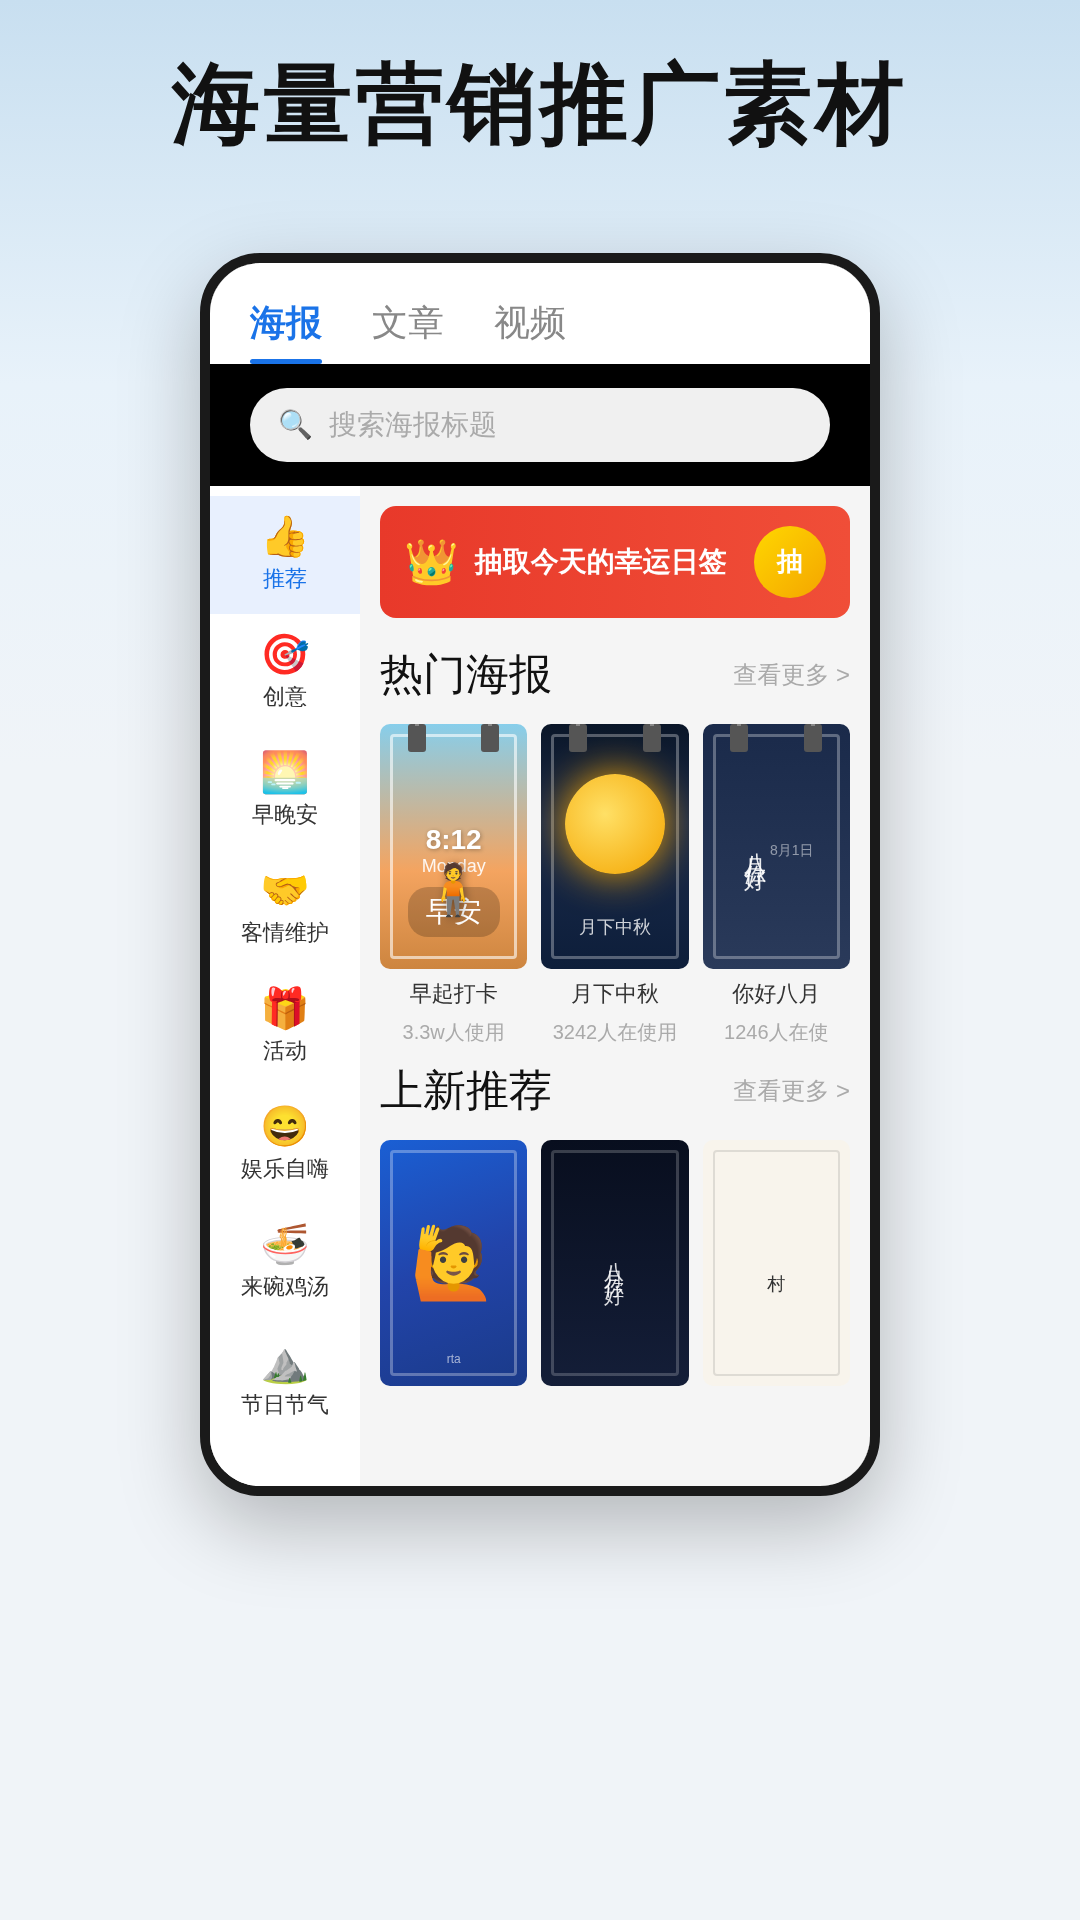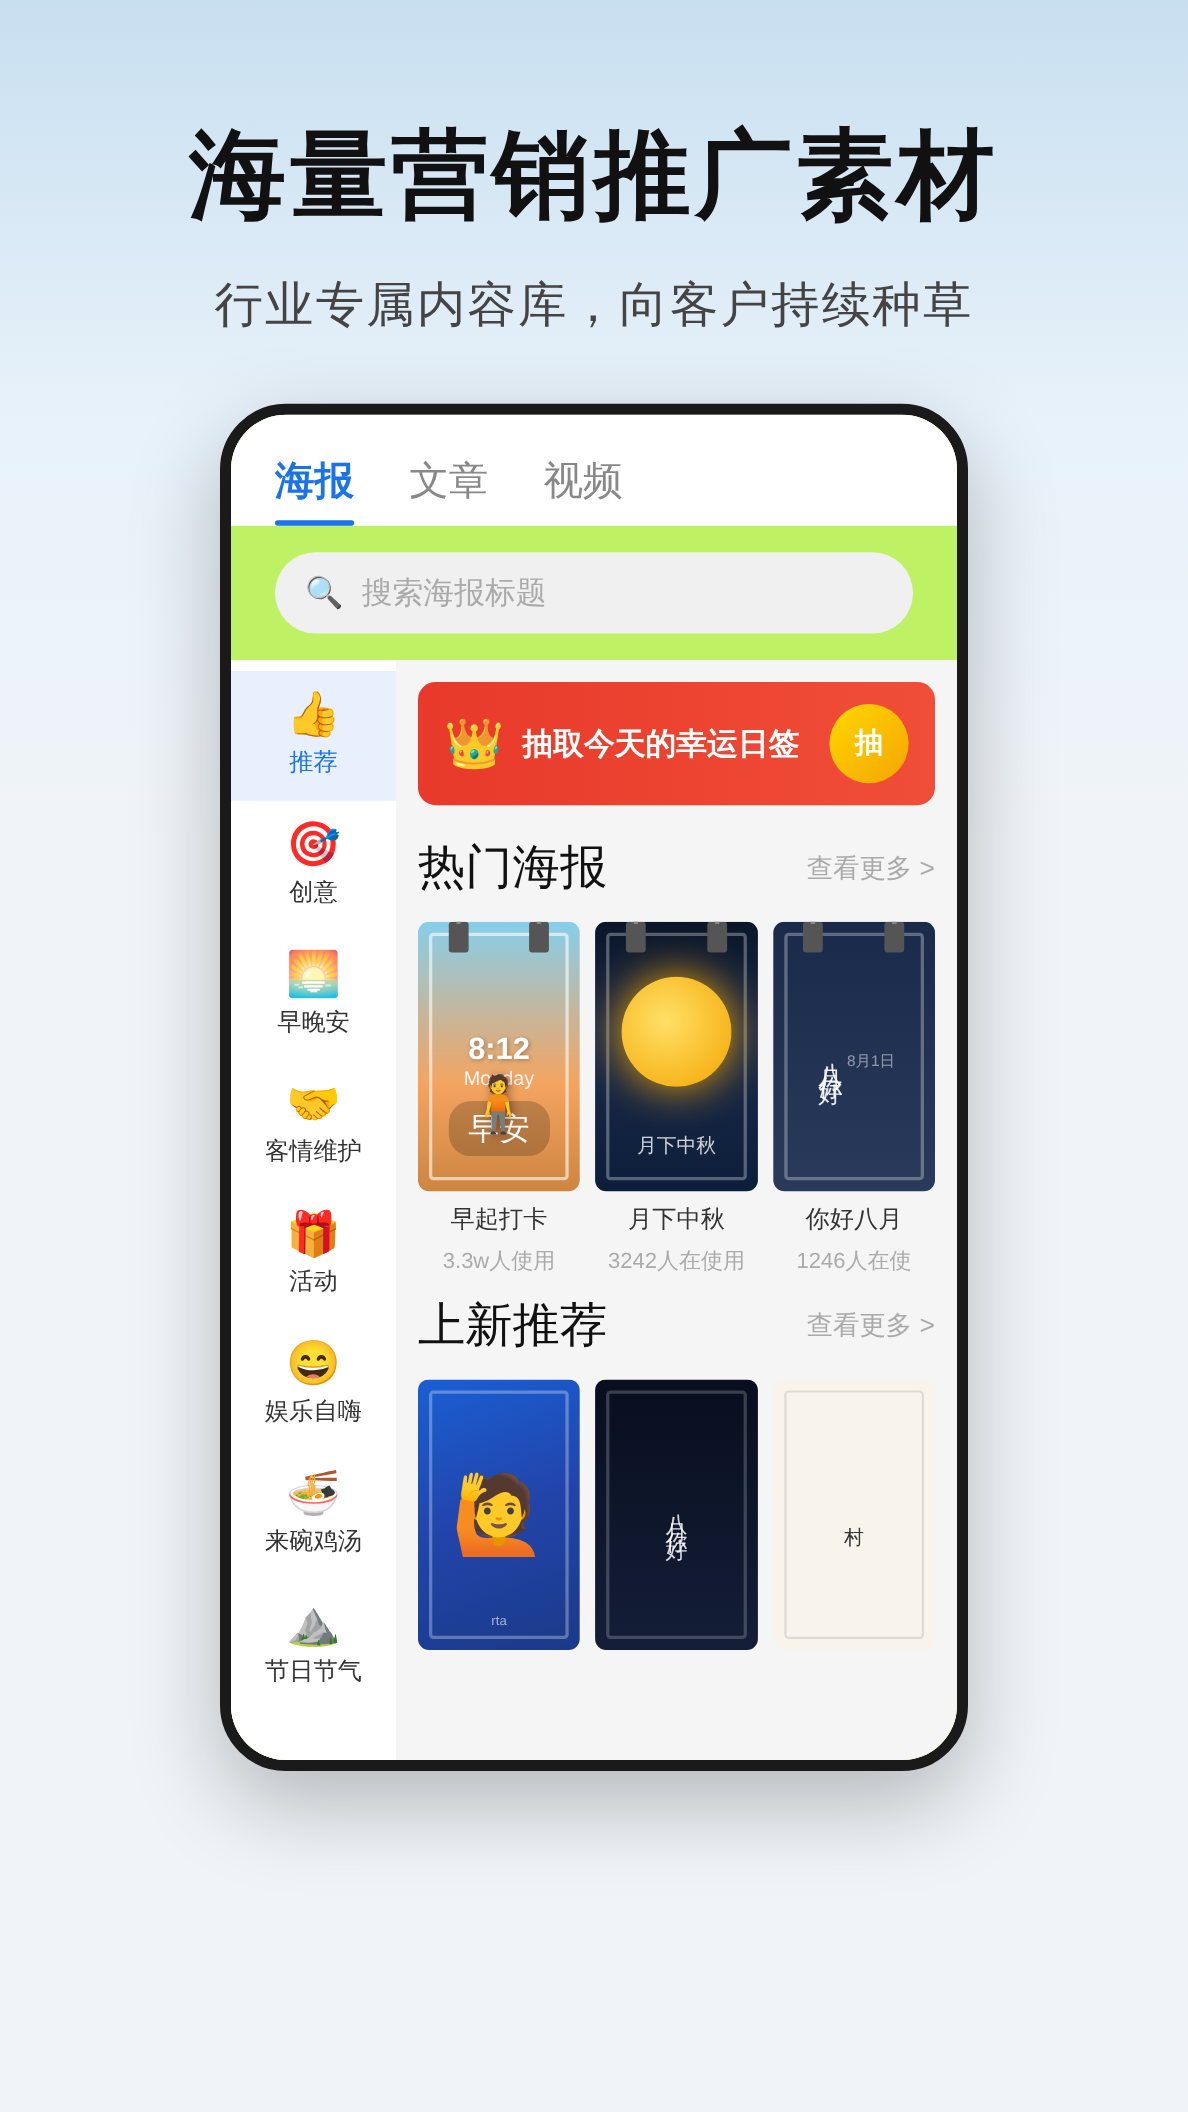--- a/index.html
+++ b/index.html
@@ -7,21 +7,21 @@
     body {
       width: 1080px;
       min-height: 1920px;
       background: linear-gradient(180deg, #c8dff0 0%, #e8f2fa 20%, #f0f4f8 40%);
       font-family: -apple-system, 'PingFang SC', 'Helvetica Neue', Arial, sans-serif;
       overflow-x: hidden;
     }
 
     
     .header-section {
-      padding: 111px 80px 60px;
+      padding: 56px 80px 60px;
       text-align: center;
     }
     .header-title {
       font-size: 88px;
       font-weight: 900;
       color: #111;
       letter-spacing: 4px;
       line-height: 1.1;
       margin-bottom: 40px;
     }
@@ -41,21 +41,21 @@
       width: 680px;
       background: #fff;
       border-radius: 60px;
       border: 10px solid #1a1a1a;
       overflow: hidden;
       box-shadow: 0 30px 80px rgba(0,0,0,0.25);
     }
 
     
     .app-content {
-      background: #bef264;
+      background: #000000;
     }
 
     
     .tabs-bar {
       display: flex;
       align-items: center;
       padding: 36px 40px 0;
       gap: 50px;
       background: #fff;
     }
@@ -475,21 +475,20 @@
       font-size: 18px;
       writing-mode: vertical-rl;
       letter-spacing: 6px;
     }
   </style>
 </head>
 <body>
 
 <div class="header-section">
   <div class="header-title">海量营销推广素材</div>
-  <div class="header-subtitle">行业专属内容库，向客户持续种草</div>
 </div>
 
 <div class="phone-wrapper">
   <div class="phone">
     <div class="app-content">
 
       <div class="tabs-bar">
         <div class="tab-item active">海报</div>
         <div class="tab-item">文章</div>
         <div class="tab-item">视频</div>

